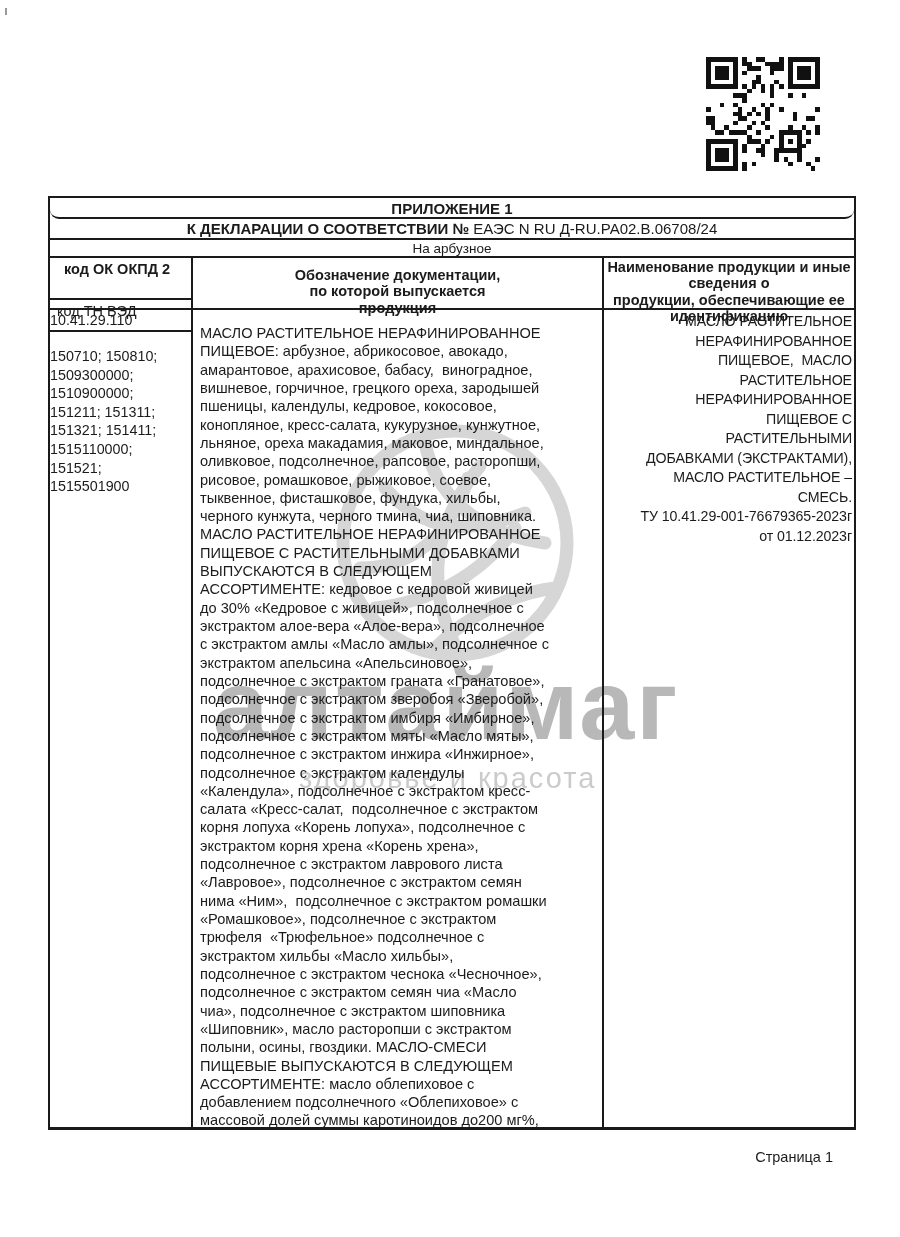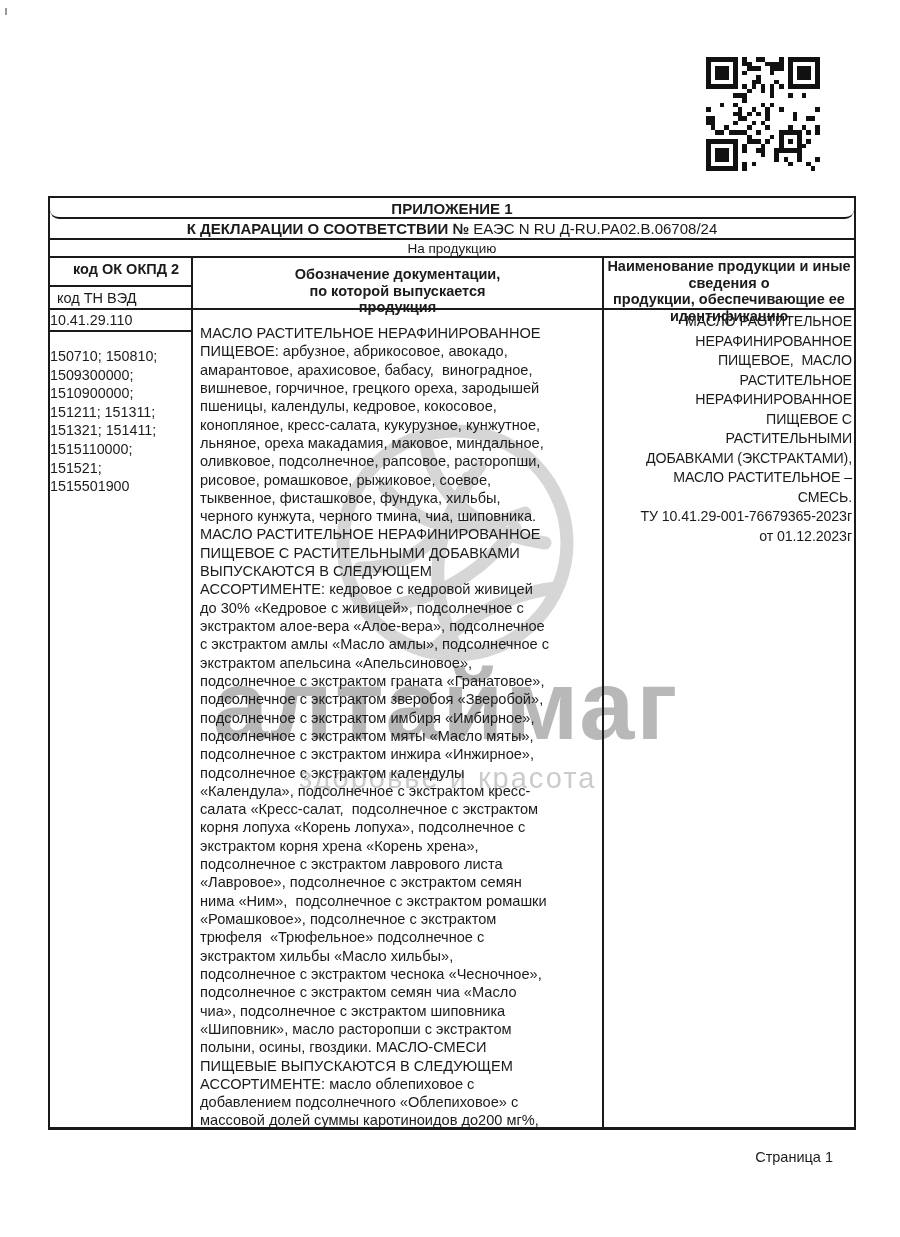--- a/index.html
+++ b/index.html
@@ -100,24 +100,24 @@
   .grid-row {
     display: grid;
     grid-template-columns: 143px 411px auto;
   }
   .cell { border-right: 2px solid #1a1a1a; }
   .cell:last-child { border-right: none; }
 
   
   .header-row { height: 52px; }
   .hc1-top {
-    height: 29px;
+    height: 42px;
     line-height: 23px;
     border-bottom: 2px solid #1a1a1a;
-    padding-left: 23px;
+    padding-left: 14px;
     font-weight: bold;
     font-size: 14.5px;
   }
   .hc1-bottom {
     height: 25px;
     line-height: 23px;
     padding-left: 7px;
     font-weight: normal;
     font-size: 14.5px;
   }
@@ -438,21 +438,21 @@
 
   <div class="doc-table">
 
     <div class="t-row row-appendix">ПРИЛОЖЕНИЕ 1</div>
 
     <div class="t-row row-declaration">
       <span class="decl-prefix">К ДЕКЛАРАЦИИ О СООТВЕТСТВИИ №</span>
       <span>ЕАЭС N RU Д-RU.РА02.В.06708/24</span>
     </div>
 
-    <div class="t-row row-product">На продукцию</div>
+    <div class="t-row row-product">На арбузное</div>
 
     <div class="t-row grid-row header-row">
       <div class="cell">
         <div class="hc1-top">код ОК ОКПД 2</div>
         <div class="hc1-bottom">код ТН ВЭД</div>
       </div>
       <div class="cell">
         <div class="hc-center">Обозначение документации,
 по которой выпускается
 продукция</div>

